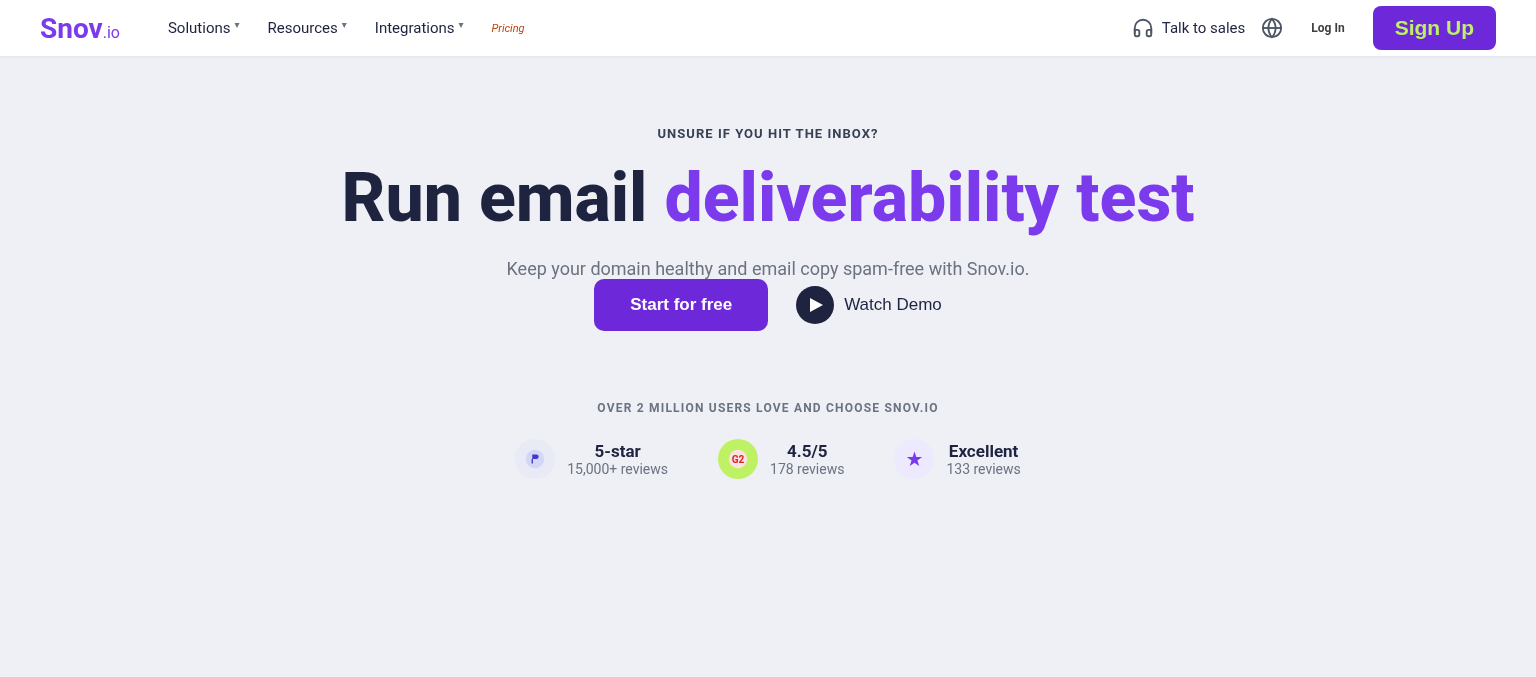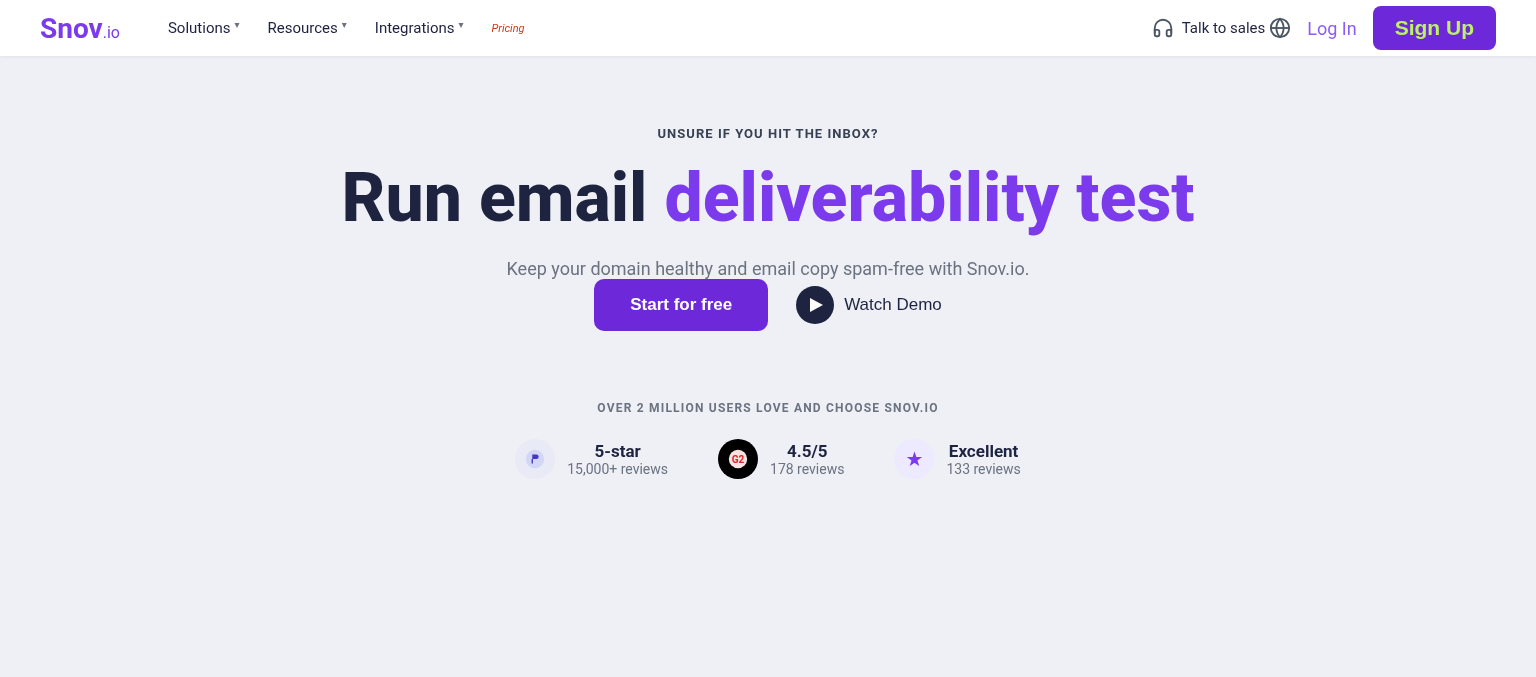--- a/index.html
+++ b/index.html
@@ -79,21 +79,21 @@
     }
 
     .chevron {
       font-size: 10px;
       color: #6b7280;
     }
 
     .navbar-right {
       display: flex;
       align-items: center;
-      gap: 4px;
+      gap: 16px;
     }
 
     .talk-to-sales {
       display: flex;
       align-items: center;
       gap: 8px;
       font-size: 15px;
       color: #1e2340;
       cursor: pointer;
     }
@@ -105,24 +105,25 @@
     }
 
     .globe-icon {
       width: 22px;
       height: 22px;
       color: #4b5563;
       cursor: pointer;
     }
 
     .login-btn {
-      font-size: 18px;
-      color: #8b5cf6;
+      font-size: 12px;
+      color: #404040;
       cursor: pointer;
       padding: 8px 12px;
+      font-weight: bold;
     }
 
     .signup-btn {
       background-color: #6d28d9;
       color: #bef264;
       font-size: 21px;
       font-weight: 600;
       padding: 10px 22px;
       border-radius: 8px;
       cursor: pointer;
@@ -251,21 +252,21 @@
       justify-content: center;
       font-size: 18px;
     }
 
     .review-icon-product-hunt {
       background-color: #e8eaf6;
       color: #4338ca;
     }
 
     .review-icon-g2 {
-      background-color: #000000;
+      background-color: #bef264;
       color: #dc2626;
     }
 
     .review-icon-trustpilot {
       background-color: #ede9fe;
       color: #7c3aed;
     }
 
     .review-text-main {
       font-size: 17px;

